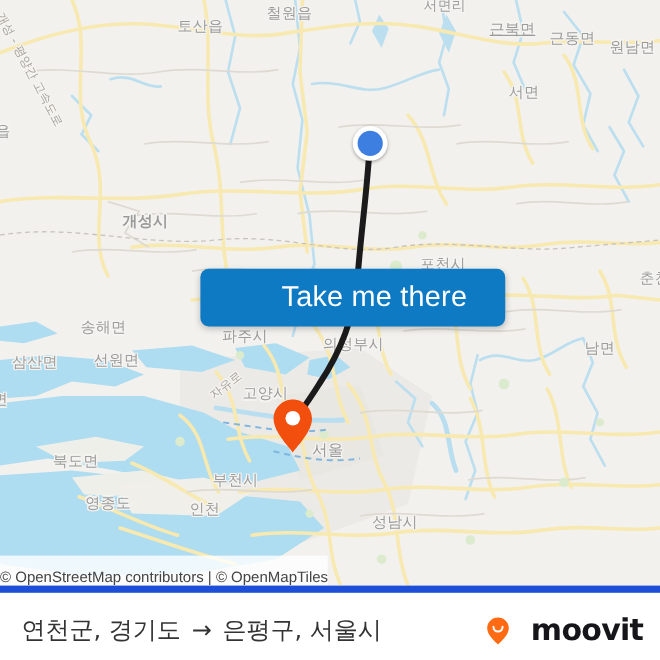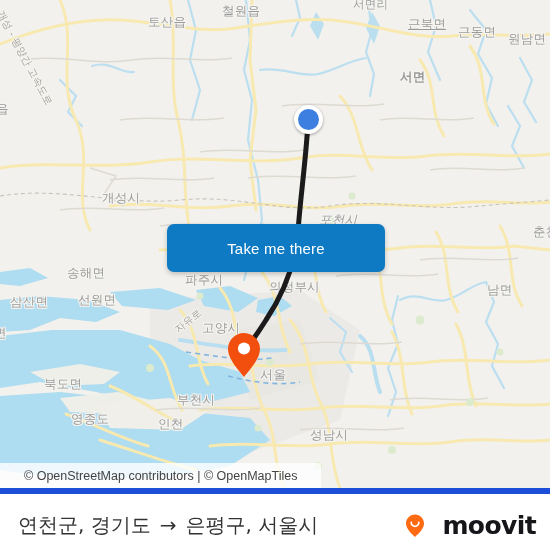--- a/index.html
+++ b/index.html
@@ -52,32 +52,33 @@
   
   .dest{position:absolute;width:34px;height:46px;}
 
   
   .cta{
     position:absolute;
     display:flex;align-items:center;justify-content:center;
     background:#0e7ac4;
     color:#ffffff;
     border-radius:7px;
-    font-size:15px;
+    font-size:24px;
     letter-spacing:.2px;
     box-shadow:0 2px 5px rgba(0,0,0,.22);
     cursor:pointer;
     user-select:none;
+    padding-left:36px;
   }
 
   
   .attrib{
     position:absolute;left:0;bottom:0;height:25px;
-    display:flex;align-items:center;
-    padding:0 24px;
+    display:flex;align-items:flex-end;
+    padding:0 0;
     background:rgba(255,255,255,.80);
     font-size:12.5px;color:#444444;
     white-space:nowrap;
   }
 
   
   .footer{
     position:absolute;left:0;top:488px;width:550px;height:62px;
     background:#ffffff;border-top:6px solid #1d4ed8;
     display:flex;align-items:center;
@@ -244,24 +245,24 @@
       </g>
     </svg>
 
     <div id="label-layer">
         <div class="lbl s12" style="left: 148px; top: 14px;">토산읍</div>
         <div class="lbl s12" style="left: 222px; top: 3px;">철원읍</div>
         <div class="lbl s11" style="left: 353px; top: -3px;">서면리</div>
         <div class="lbl s12" style="left: 408px; top: 16px; text-decoration: underline;">근북면</div>
         <div class="lbl s12" style="left: 458px; top: 24px;">근동면</div>
         <div class="lbl s12" style="left: 508px; top: 31px;">원남면</div>
-        <div class="lbl s12" style="left: 400px; top: 69px; font-weight: bold;">서면</div>
+        <div class="lbl s12" style="left: 424px; top: 69px;">서면</div>
         <div class="lbl s12" style="left: -4px; top: 101px;">읍</div>
-        <div class="lbl s12" style="left: 102px; top: 190px;">개성시</div>
-        <div class="lbl s12" style="left: 319px; top: 212px; font-style: italic;">포천시</div>
+        <div class="lbl s12" style="left: 102px; top: 176px; font-weight: bold;">개성시</div>
+        <div class="lbl s12" style="left: 350px; top: 212px;">포천시</div>
         <div class="lbl s12" style="left: 533px; top: 224px;">춘천</div>
         <div class="lbl s12" style="left: 67px; top: 265px;">송해면</div>
         <div class="lbl s12" style="left: 185px; top: 272px;">파주시</div>
         <div class="lbl s12" style="left: 269px; top: 279px;">의정부시</div>
         <div class="lbl s12" style="left: 487px; top: 282px;">남면</div>
         <div class="lbl s12" style="left: 10px; top: 294px; text-align: center;">삼산면</div>
         <div class="lbl s12" style="left: 78px; top: 292px;">선원면</div>
         <div class="lbl s12" style="left: -6px; top: 325px;">면</div>
         <div class="lbl s12" style="left: 202px; top: 320px;">고양시</div>
         <div class="lbl s13" style="left: 260px; top: 366px;">서울</div>

